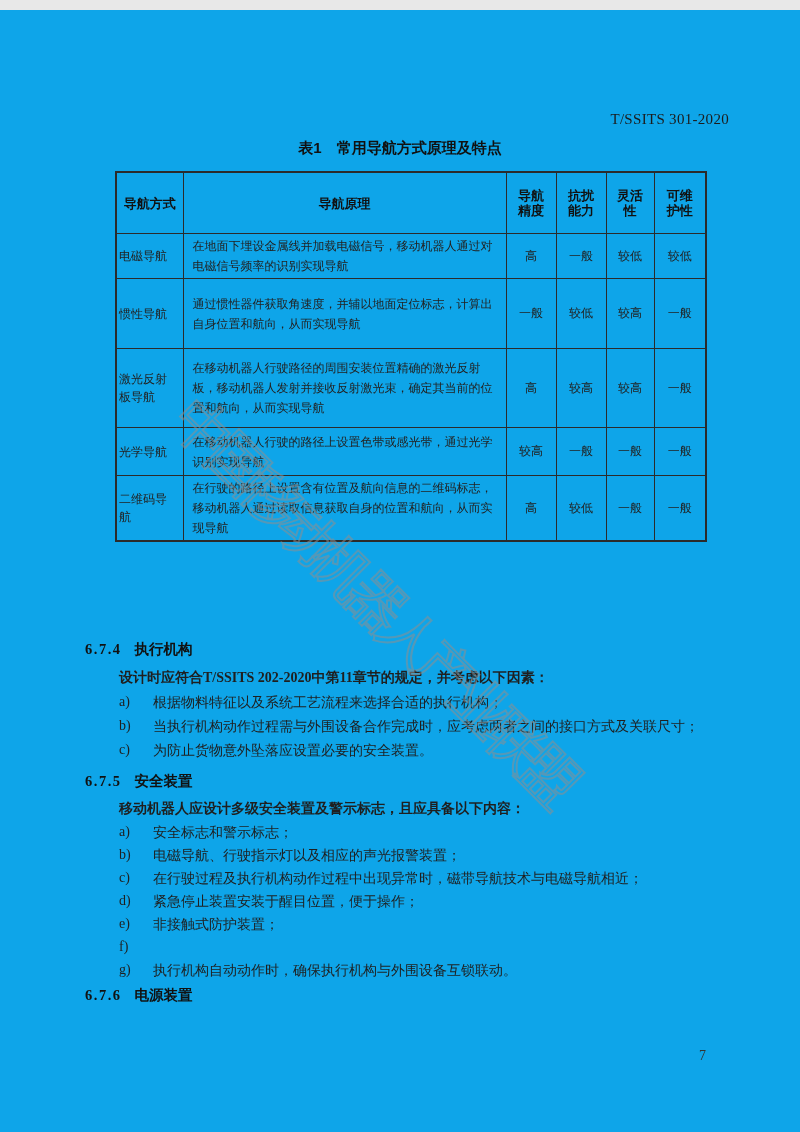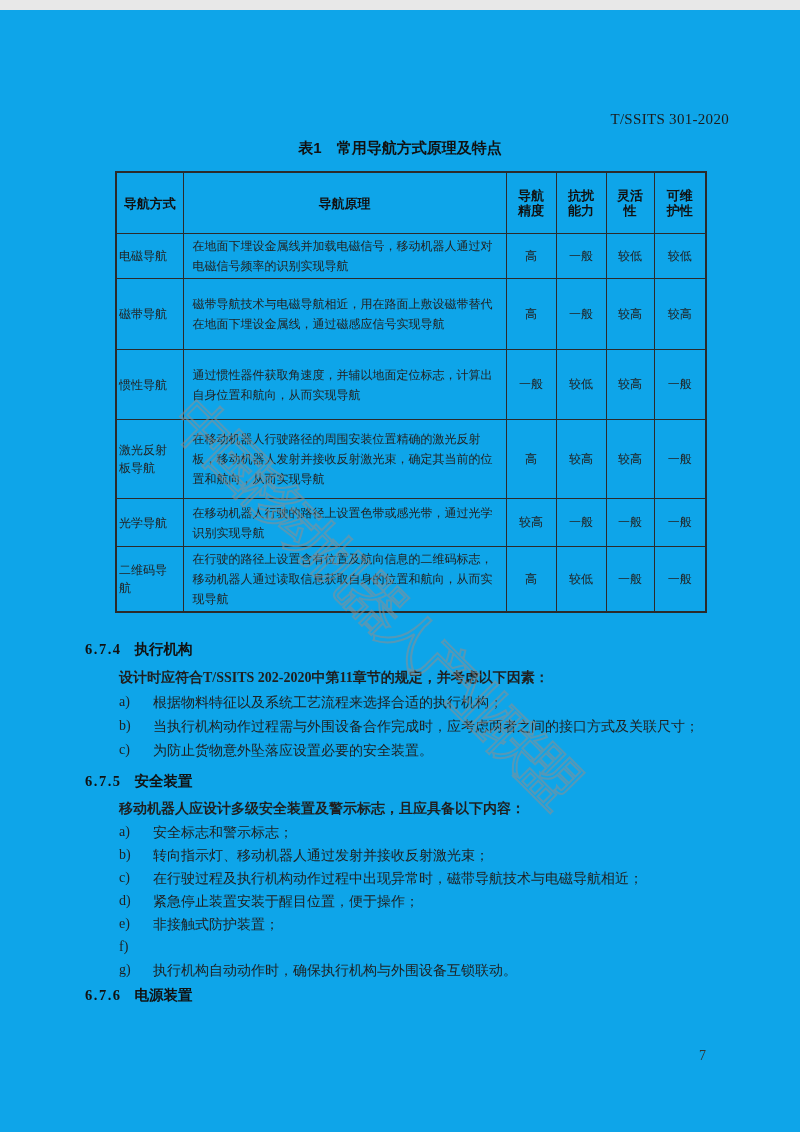--- a/index.html
+++ b/index.html
@@ -96,28 +96,20 @@
 护性</th>
     </tr>
     <tr style="height:41px">
       <td class="c-method">电磁导航</td>
       <td class="c-principle">在地面下埋设金属线并加载电磁信号，移动机器人通过对电磁信号频率的识别实现导航</td>
       <td class="c-rate">高</td>
       <td class="c-rate">一般</td>
       <td class="c-rate">较低</td>
       <td class="c-rate">较低</td>
     </tr>
-    <tr style="height:71px">
-      <td class="c-method">磁带导航</td>
-      <td class="c-principle">磁带导航技术与电磁导航相近，用在路面上敷设磁带替代在地面下埋设金属线，通过磁感应信号实现导航</td>
-      <td class="c-rate">高</td>
-      <td class="c-rate">一般</td>
-      <td class="c-rate">较高</td>
-      <td class="c-rate">较高</td>
-    </tr>
     <tr style="height:70px">
       <td class="c-method">惯性导航</td>
       <td class="c-principle">通过惯性器件获取角速度，并辅以地面定位标志，计算出自身位置和航向，从而实现导航</td>
       <td class="c-rate">一般</td>
       <td class="c-rate">较低</td>
       <td class="c-rate">较高</td>
       <td class="c-rate">一般</td>
     </tr>
     <tr style="height:79px">
       <td class="c-method">激光反射
@@ -171,21 +163,21 @@
     <span class="sec-num">6.7.5</span><span class="sec-title">安全装置</span>
   </div>
   <div class="para" style="top:790px">移动机器人应设计多级安全装置及警示标志，且应具备以下内容：</div>
   <div class="list" style="top:814px">
     <div class="li">
       <span class="li-label">a)</span>
       <span class="li-text">安全标志和警示标志；</span>
     </div>
     <div class="li">
       <span class="li-label">b)</span>
-      <span class="li-text">转向指示灯、移动机器人通过发射并接收反射激光束；</span>
+      <span class="li-text">电磁导航、行驶指示灯以及相应的声光报警装置；</span>
     </div>
     <div class="li">
       <span class="li-label">c)</span>
       <span class="li-text">在行驶过程及执行机构动作过程中出现异常时，磁带导航技术与电磁导航相近；</span>
     </div>
     <div class="li">
       <span class="li-label">d)</span>
       <span class="li-text">紧急停止装置安装于醒目位置，便于操作；</span>
     </div>
     <div class="li">

